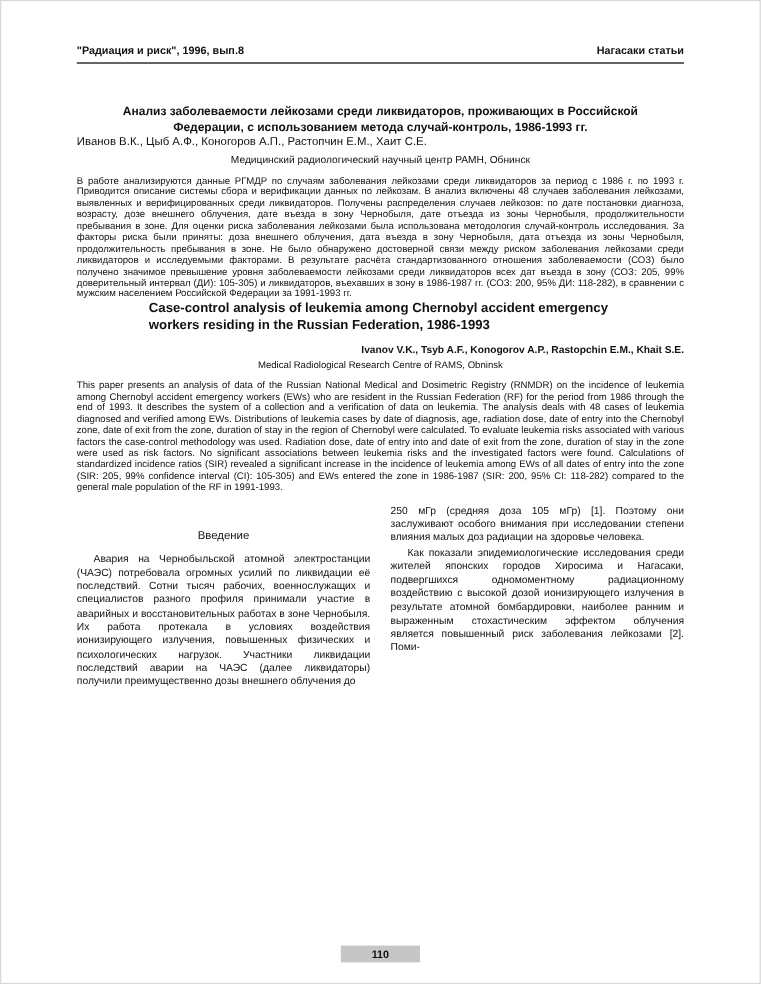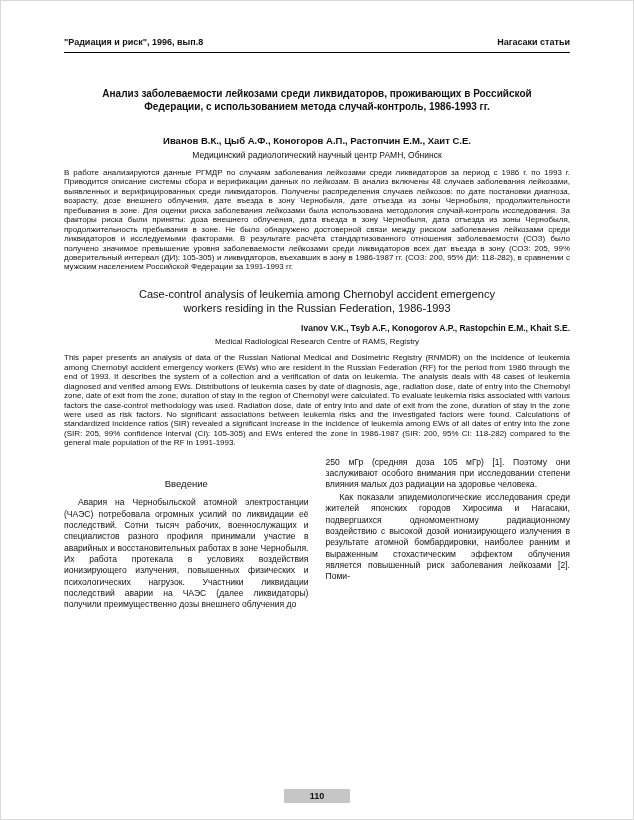--- a/index.html
+++ b/index.html
@@ -34,41 +34,39 @@
   }
   .title-ru {
     margin-top: 34px;
     text-align: center;
     font-size: 10px;
     font-weight: bold;
     line-height: 1.3;
     padding: 0 18px;
   }
   .authors-ru {
-    margin-top: 22px;
-    text-align: center;
+    text-align: left;
     font-size: 9.5px;
-    font-weight: bold;
+    font-weight: normal;
   }
   .affiliation-ru {
     margin-top: 4px;
     text-align: center;
     font-size: 8.5px;
   }
   .abstract-ru {
     margin-top: 8px;
     font-size: 8px;
     line-height: 1.18;
     text-align: justify;
   }
   .title-en {
-    margin-top: 15px;
-    text-align: center;
+    text-align: left;
     font-size: 11px;
-    font-weight: normal;
+    font-weight: bold;
     line-height: 1.3;
     padding: 0 60px;
   }
   .authors-en {
     margin-top: 8px;
     text-align: right;
     font-size: 8.5px;
     font-weight: bold;
   }
   .affiliation-en {
@@ -129,21 +127,21 @@
   </div>
   <hr class="header-divider">
 
   <div class="title-ru">Анализ заболеваемости лейкозами среди ликвидаторов, проживающих в Российской Федерации, с использованием метода случай-контроль, 1986-1993 гг.</div>
   <div class="authors-ru">Иванов В.К., Цыб А.Ф., Коногоров А.П., Растопчин Е.М., Хаит С.Е.</div>
   <div class="affiliation-ru">Медицинский радиологический научный центр РАМН, Обнинск</div>
   <div class="abstract-ru">В работе анализируются данные РГМДР по случаям заболевания лейкозами среди ликвидаторов за период с 1986 г. по 1993 г. Приводится описание системы сбора и верификации данных по лейкозам. В анализ включены 48 случаев заболевания лейкозами, выявленных и верифицированных среди ликвидаторов. Получены распределения случаев лейкозов: по дате постановки диагноза, возрасту, дозе внешнего облучения, дате въезда в зону Чернобыля, дате отъезда из зоны Чернобыля, продолжительности пребывания в зоне. Для оценки риска заболевания лейкозами была использована методология случай-контроль исследования. За факторы риска были приняты: доза внешнего облучения, дата въезда в зону Чернобыля, дата отъезда из зоны Чернобыля, продолжительность пребывания в зоне. Не было обнаружено достоверной связи между риском заболевания лейкозами среди ликвидаторов и исследуемыми факторами. В результате расчёта стандартизованного отношения заболеваемости (СОЗ) было получено значимое превышение уровня заболеваемости лейкозами среди ликвидаторов всех дат въезда в зону (СОЗ: 205, 99% доверительный интервал (ДИ): 105-305) и ликвидаторов, въехавших в зону в 1986-1987 гг. (СОЗ: 200, 95% ДИ: 118-282), в сравнении с мужским населением Российской Федерации за 1991-1993 гг.</div>
 
   <div class="title-en">Case-control analysis of leukemia among Chernobyl accident emergency workers residing in the Russian Federation, 1986-1993</div>
   <div class="authors-en">Ivanov V.K., Tsyb A.F., Konogorov A.P., Rastopchin E.M., Khait S.E.</div>
-  <div class="affiliation-en">Medical Radiological Research Centre of RAMS, Registry</div>
+  <div class="affiliation-en">Medical Radiological Research Centre of RAMS, Obninsk</div>
   <div class="abstract-en">This paper presents an analysis of data of the Russian National Medical and Dosimetric Registry (RNMDR) on the incidence of leukemia among Chernobyl accident emergency workers (EWs) who are resident in the Russian Federation (RF) for the period from 1986 through the end of 1993. It describes the system of a collection and a verification of data on leukemia. The analysis deals with 48 cases of leukemia diagnosed and verified among EWs. Distributions of leukemia cases by date of diagnosis, age, radiation dose, date of entry into the Chernobyl zone, date of exit from the zone, duration of stay in the region of Chernobyl were calculated. To evaluate leukemia risks associated with various factors the case-control methodology was used. Radiation dose, date of entry into and date of exit from the zone, duration of stay in the zone were used as risk factors. No significant associations between leukemia risks and the investigated factors were found. Calculations of standardized incidence ratios (SIR) revealed a significant increase in the incidence of leukemia among EWs of all dates of entry into the zone (SIR: 205, 99% confidence interval (CI): 105-305) and EWs entered the zone in 1986-1987 (SIR: 200, 95% CI: 118-282) compared to the general male population of the RF in 1991-1993.</div>
 
   <div class="body-columns">
     <div class="column">
       <div class="intro-heading">Введение</div>
       <div class="para">Авария на Чернобыльской атомной электростанции (ЧАЭС) потребовала огромных усилий по ликвидации её последствий. Сотни тысяч рабочих, военнослужащих и специалистов разного профиля принимали участие в аварийных и восстановительных работах в зоне Чернобыля. Их работа протекала в условиях воздействия ионизирующего излучения, повышенных физических и психологических нагрузок. Участники ликвидации последствий аварии на ЧАЭС (далее ликвидаторы) получили преимущественно дозы внешнего облучения до</div>
     </div>
     <div class="column">
       <div class="para-cont">250 мГр (средняя доза 105 мГр) [1]. Поэтому они заслуживают особого внимания при исследовании степени влияния малых доз радиации на здоровье человека.</div>
       <div class="para">Как показали эпидемиологические исследования среди жителей японских городов Хиросима и Нагасаки, подвергшихся одномоментному радиационному воздействию с высокой дозой ионизирующего излучения в результате атомной бомбардировки, наиболее ранним и выраженным стохастическим эффектом облучения является повышенный риск заболевания лейкозами [2]. Поми-</div>

